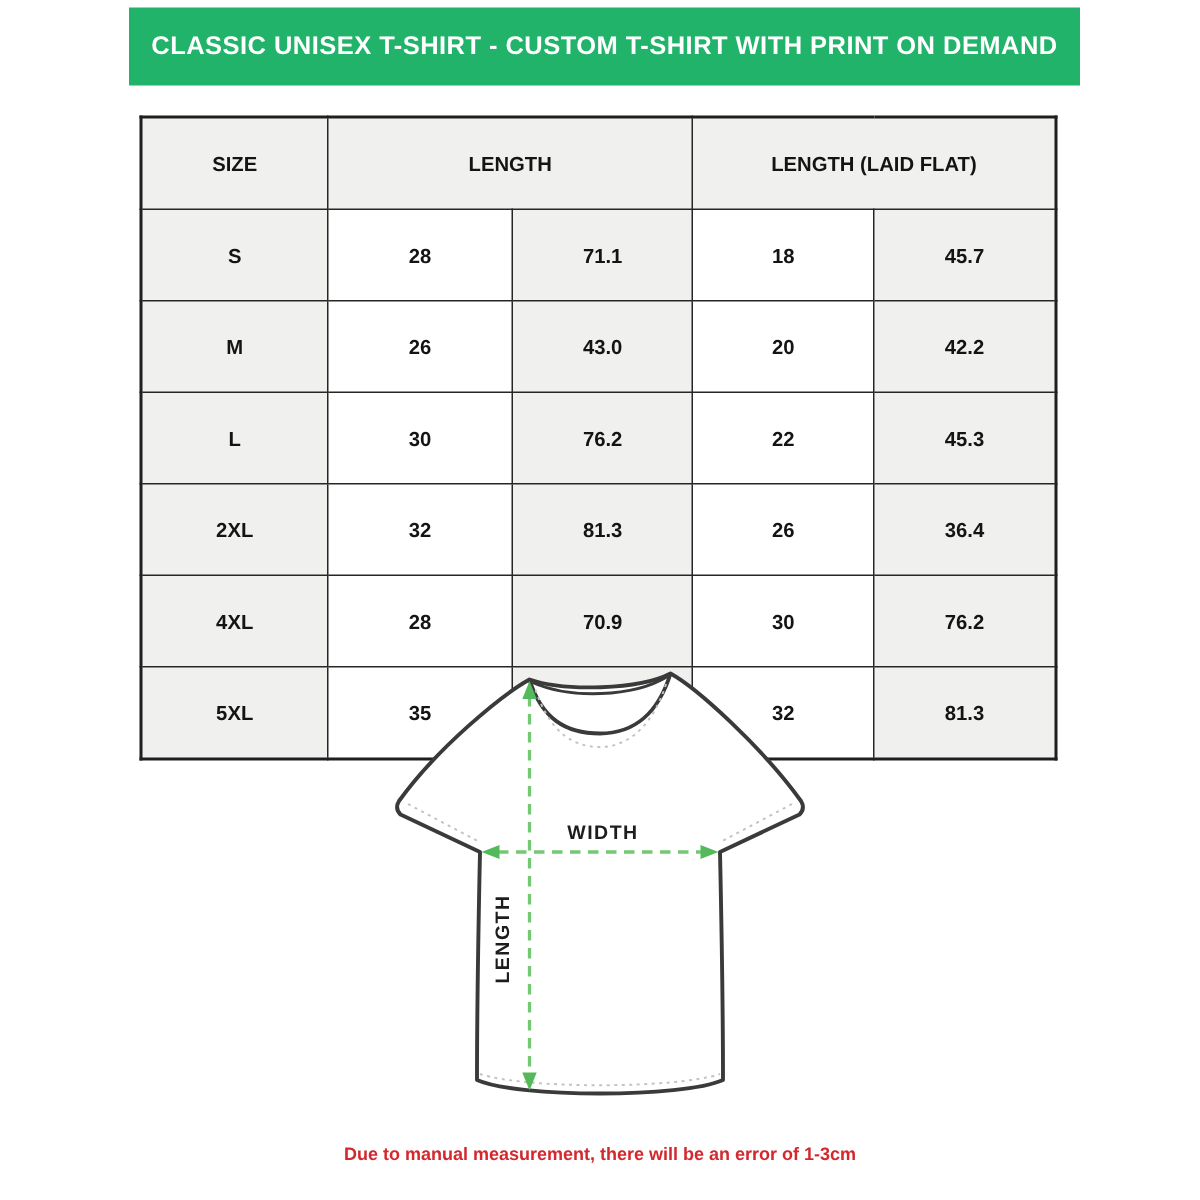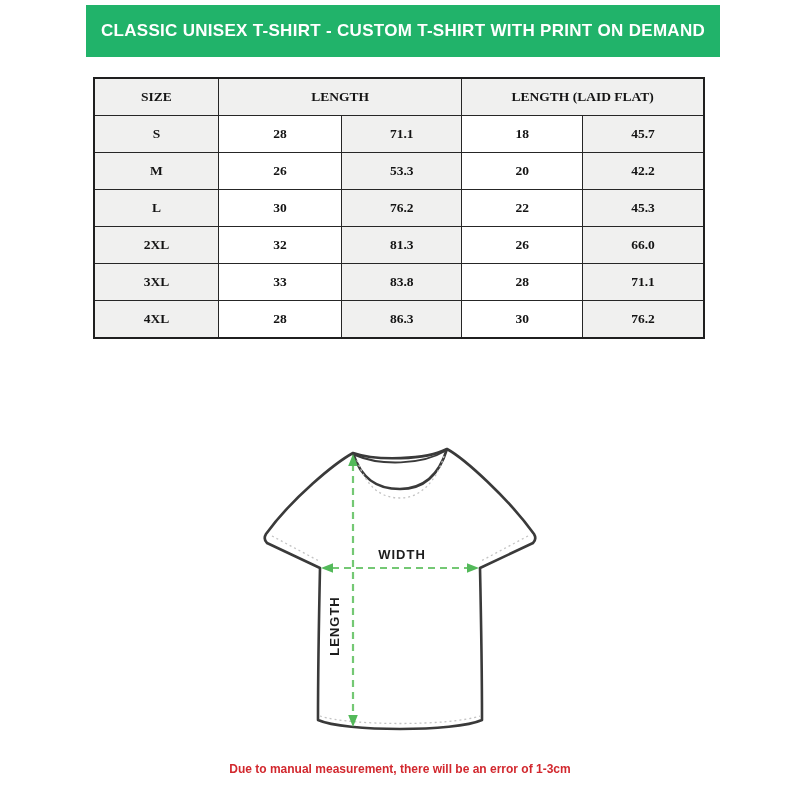--- a/index.html
+++ b/index.html
@@ -16,23 +16,22 @@
 
   
   table.size-table{
     position:absolute;left:93px;top:77px;width:612px;
     border-collapse:collapse;table-layout:fixed;
     border:2px solid #1f1f1f;
     font-size:13.5px;font-weight:bold;color:#141414;text-align:center;
   }
   table.size-table th,
   table.size-table td{
-    border:1.5px solid #262626;height:36px;padding:0;
+    border:1.5px solid #262626;height:36px;padding:12px;
     background:#ffffff;
-    font-family:Liberation Serif, serif;
   }
   table.size-table .shade{background:#f0f0ef;}
 
   
   .shirt-diagram{position:absolute;left:240px;top:430px;width:320px;height:320px;}
   .svg-label{font-family:"Liberation Sans",sans-serif;font-weight:bold;font-size:13px;letter-spacing:1px;fill:#1d1d1d;}
 
   
   .footer-note{
     position:absolute;left:0;top:762px;width:800px;text-align:center;
@@ -67,51 +66,51 @@
       <tr>
         <td class="shade">S</td>
         <td>28</td>
         <td class="shade">71.1</td>
         <td>18</td>
         <td class="shade">45.7</td>
       </tr>
       <tr>
         <td class="shade">M</td>
         <td>26</td>
-        <td class="shade">53.3</td>
+        <td class="shade">43.0</td>
         <td>20</td>
         <td class="shade">42.2</td>
       </tr>
       <tr>
         <td class="shade">L</td>
         <td>30</td>
         <td class="shade">76.2</td>
         <td>22</td>
         <td class="shade">45.3</td>
       </tr>
       <tr>
         <td class="shade">2XL</td>
         <td>32</td>
         <td class="shade">81.3</td>
         <td>26</td>
-        <td class="shade">66.0</td>
-      </tr>
-      <tr>
-        <td class="shade">3XL</td>
-        <td>33</td>
-        <td class="shade">83.8</td>
-        <td>28</td>
-        <td class="shade">71.1</td>
+        <td class="shade">36.4</td>
       </tr>
       <tr>
         <td class="shade">4XL</td>
         <td>28</td>
-        <td class="shade">86.3</td>
+        <td class="shade">70.9</td>
         <td>30</td>
         <td class="shade">76.2</td>
+      </tr>
+      <tr>
+        <td class="shade">5XL</td>
+        <td>35</td>
+        <td class="shade">88.9</td>
+        <td>32</td>
+        <td class="shade">81.3</td>
       </tr>
     </tbody>
   </table>
 
   <svg class="shirt-diagram" viewBox="0 0 320 320">
 
     <g>
       <path d="M 113 23
                C 95 33 52 68 26 104
                Q 23 109 27 113

